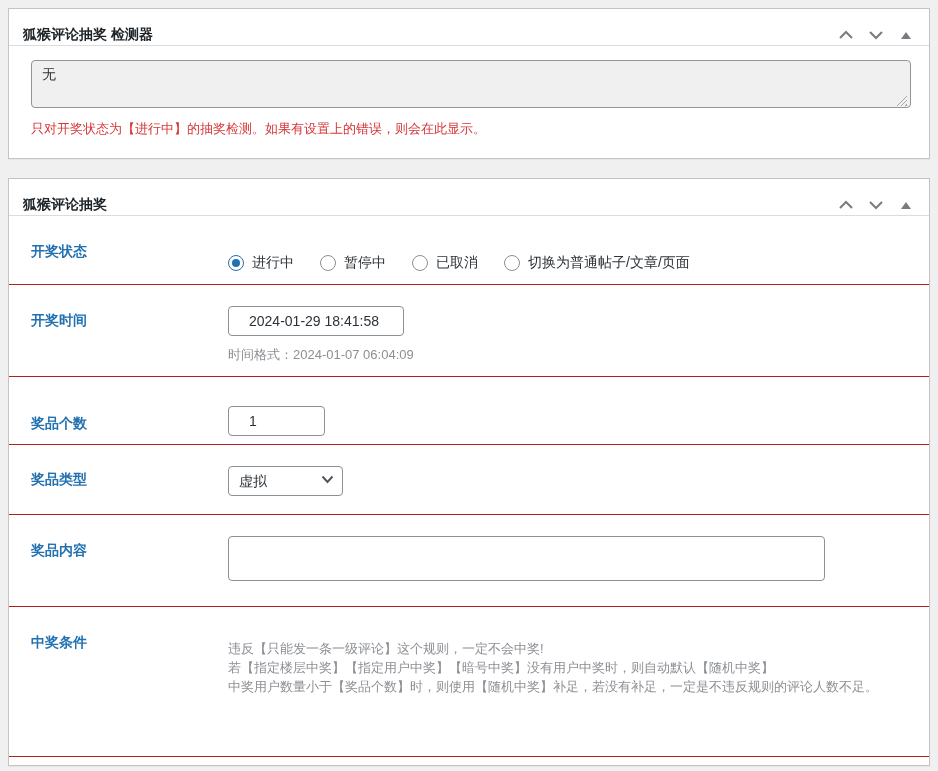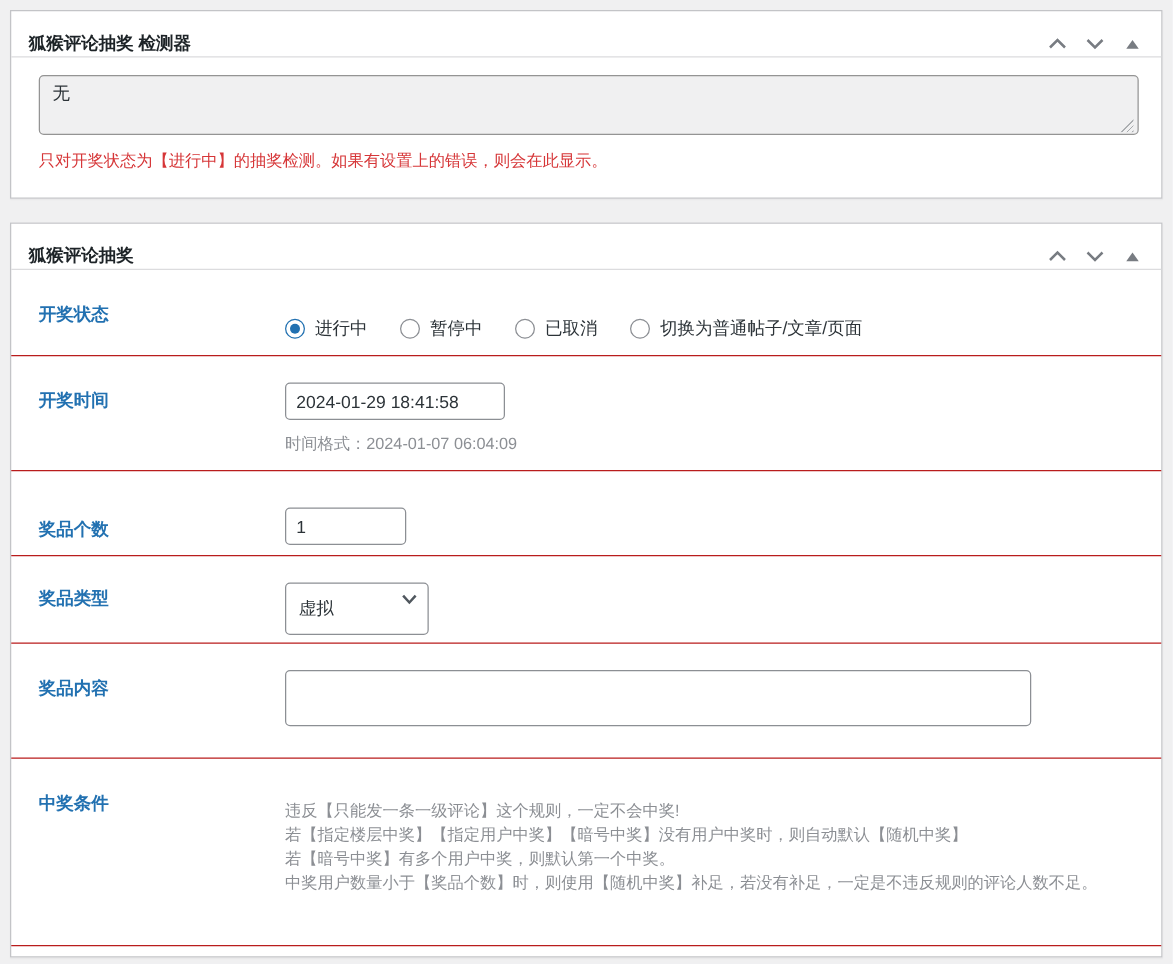--- a/index.html
+++ b/index.html
@@ -130,38 +130,38 @@
     width: 8px; height: 8px;
     border-radius: 50%;
     background: #2271b1;
   }
 
   .text-input {
     height: 30px;
     border: 1px solid #8c8f94;
     border-radius: 4px;
     background: #fff;
-    padding: 0 8px;
+    padding: 0 20px;
     font-family: inherit;
     font-size: 14px;
     color: #2c3338;
   }
   .input-time { width: 176px; }
   .input-count { width: 97px; }
   .input-content { width: 597px; height: 45px; }
 
   .hint { color: #8c8f94; font-size: 13px; margin-top: 9px; line-height: 19px; }
   .hint-lines { margin-top: 11px; }
   .hint-lines div { color: #8c8f94; font-size: 13px; line-height: 19px; }
 
   .select-wrap { position: relative; display: inline-block; }
   .wp-select {
     appearance: none;
     -webkit-appearance: none;
-    height: 42px;
+    height: 30px;
     border: 1px solid #8c8f94;
     border-radius: 4px;
     background: #fff;
     padding: 0 30px 0 10px;
     font-family: inherit;
     font-size: 14px;
     color: #2c3338;
   }
   .sel-type { width: 115px; }
   .sel-cond { width: 142px; }
@@ -282,21 +282,20 @@
         <input type="text" class="text-input input-content" value="" style="">
       </div>
     </div>
 
     <div class="form-row r-cond">
       <div class="row-label">中奖条件</div>
       <div class="row-control">
         <div class="hint-lines">
           <div>违反【只能发一条一级评论】这个规则，一定不会中奖!</div>
           <div>若【指定楼层中奖】【指定用户中奖】【暗号中奖】没有用户中奖时，则自动默认【随机中奖】</div>
-          <div>若【暗号中奖】有多个用户中奖，则默认第一个中奖。</div>
           <div>中奖用户数量小于【奖品个数】时，则使用【随机中奖】补足，若没有补足，一定是不违反规则的评论人数不足。</div>
         </div>
       </div>
     </div>
 
     <div class="form-row r-stub"></div>
   </div>
 
 </div>
 

